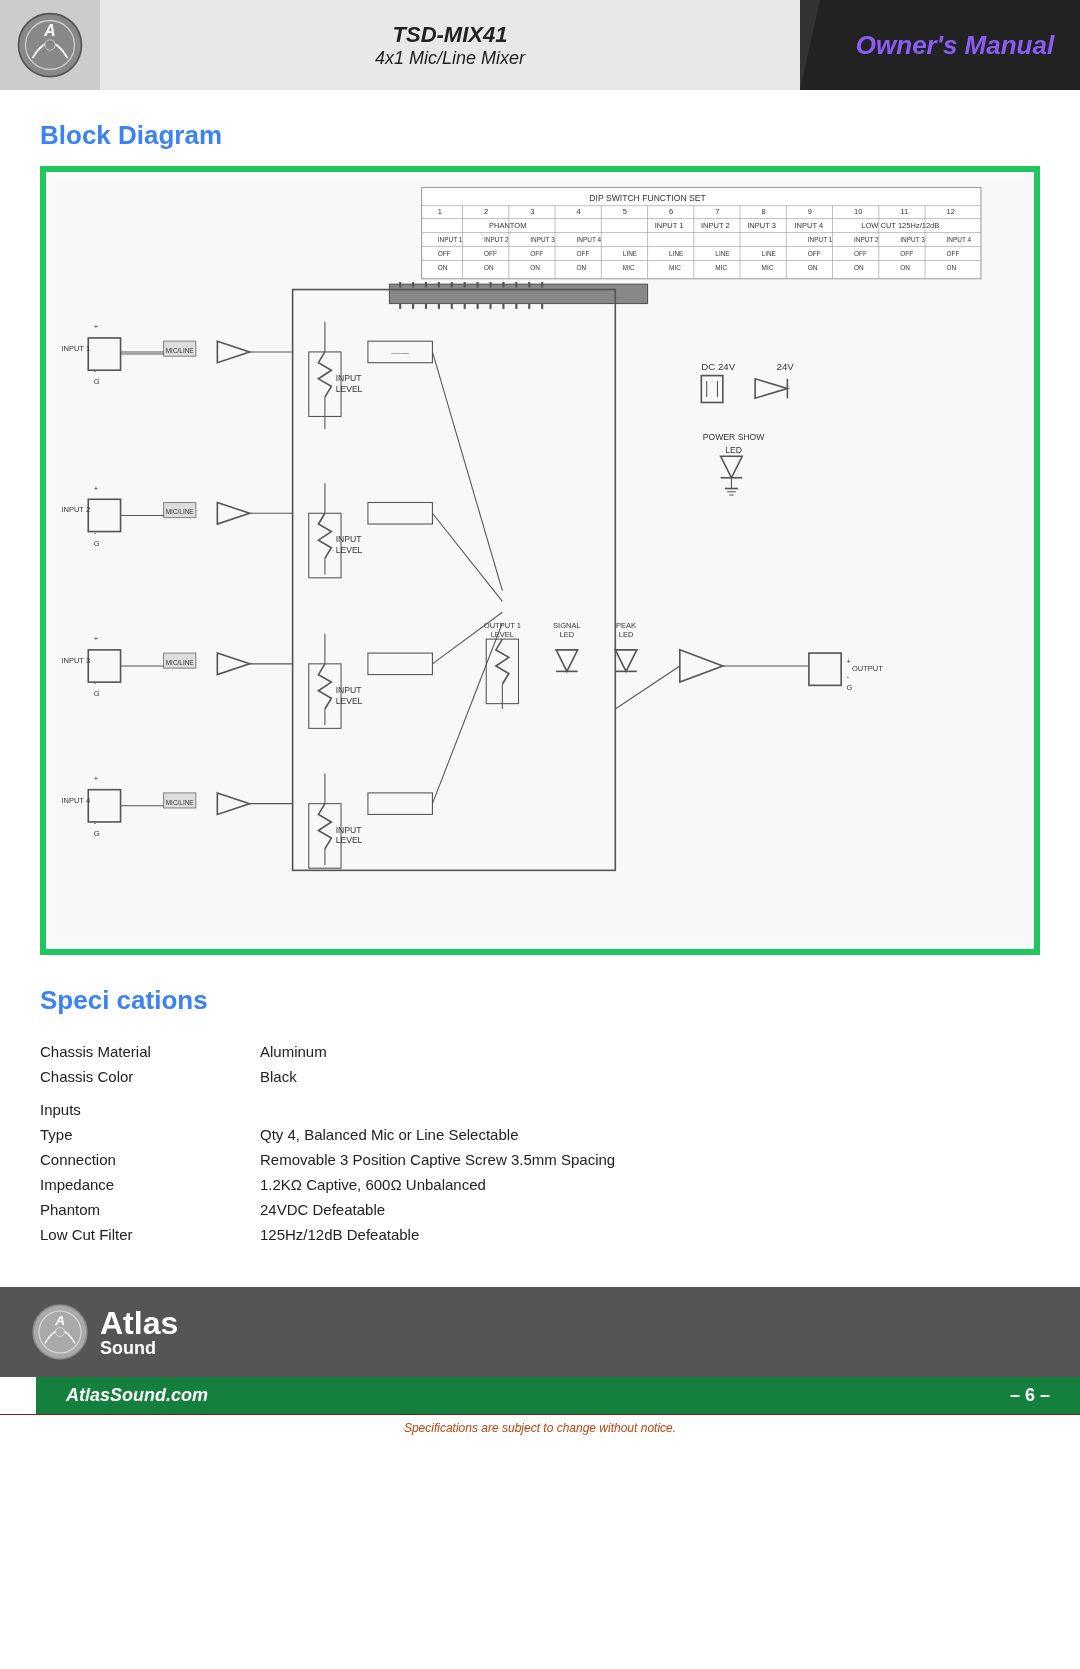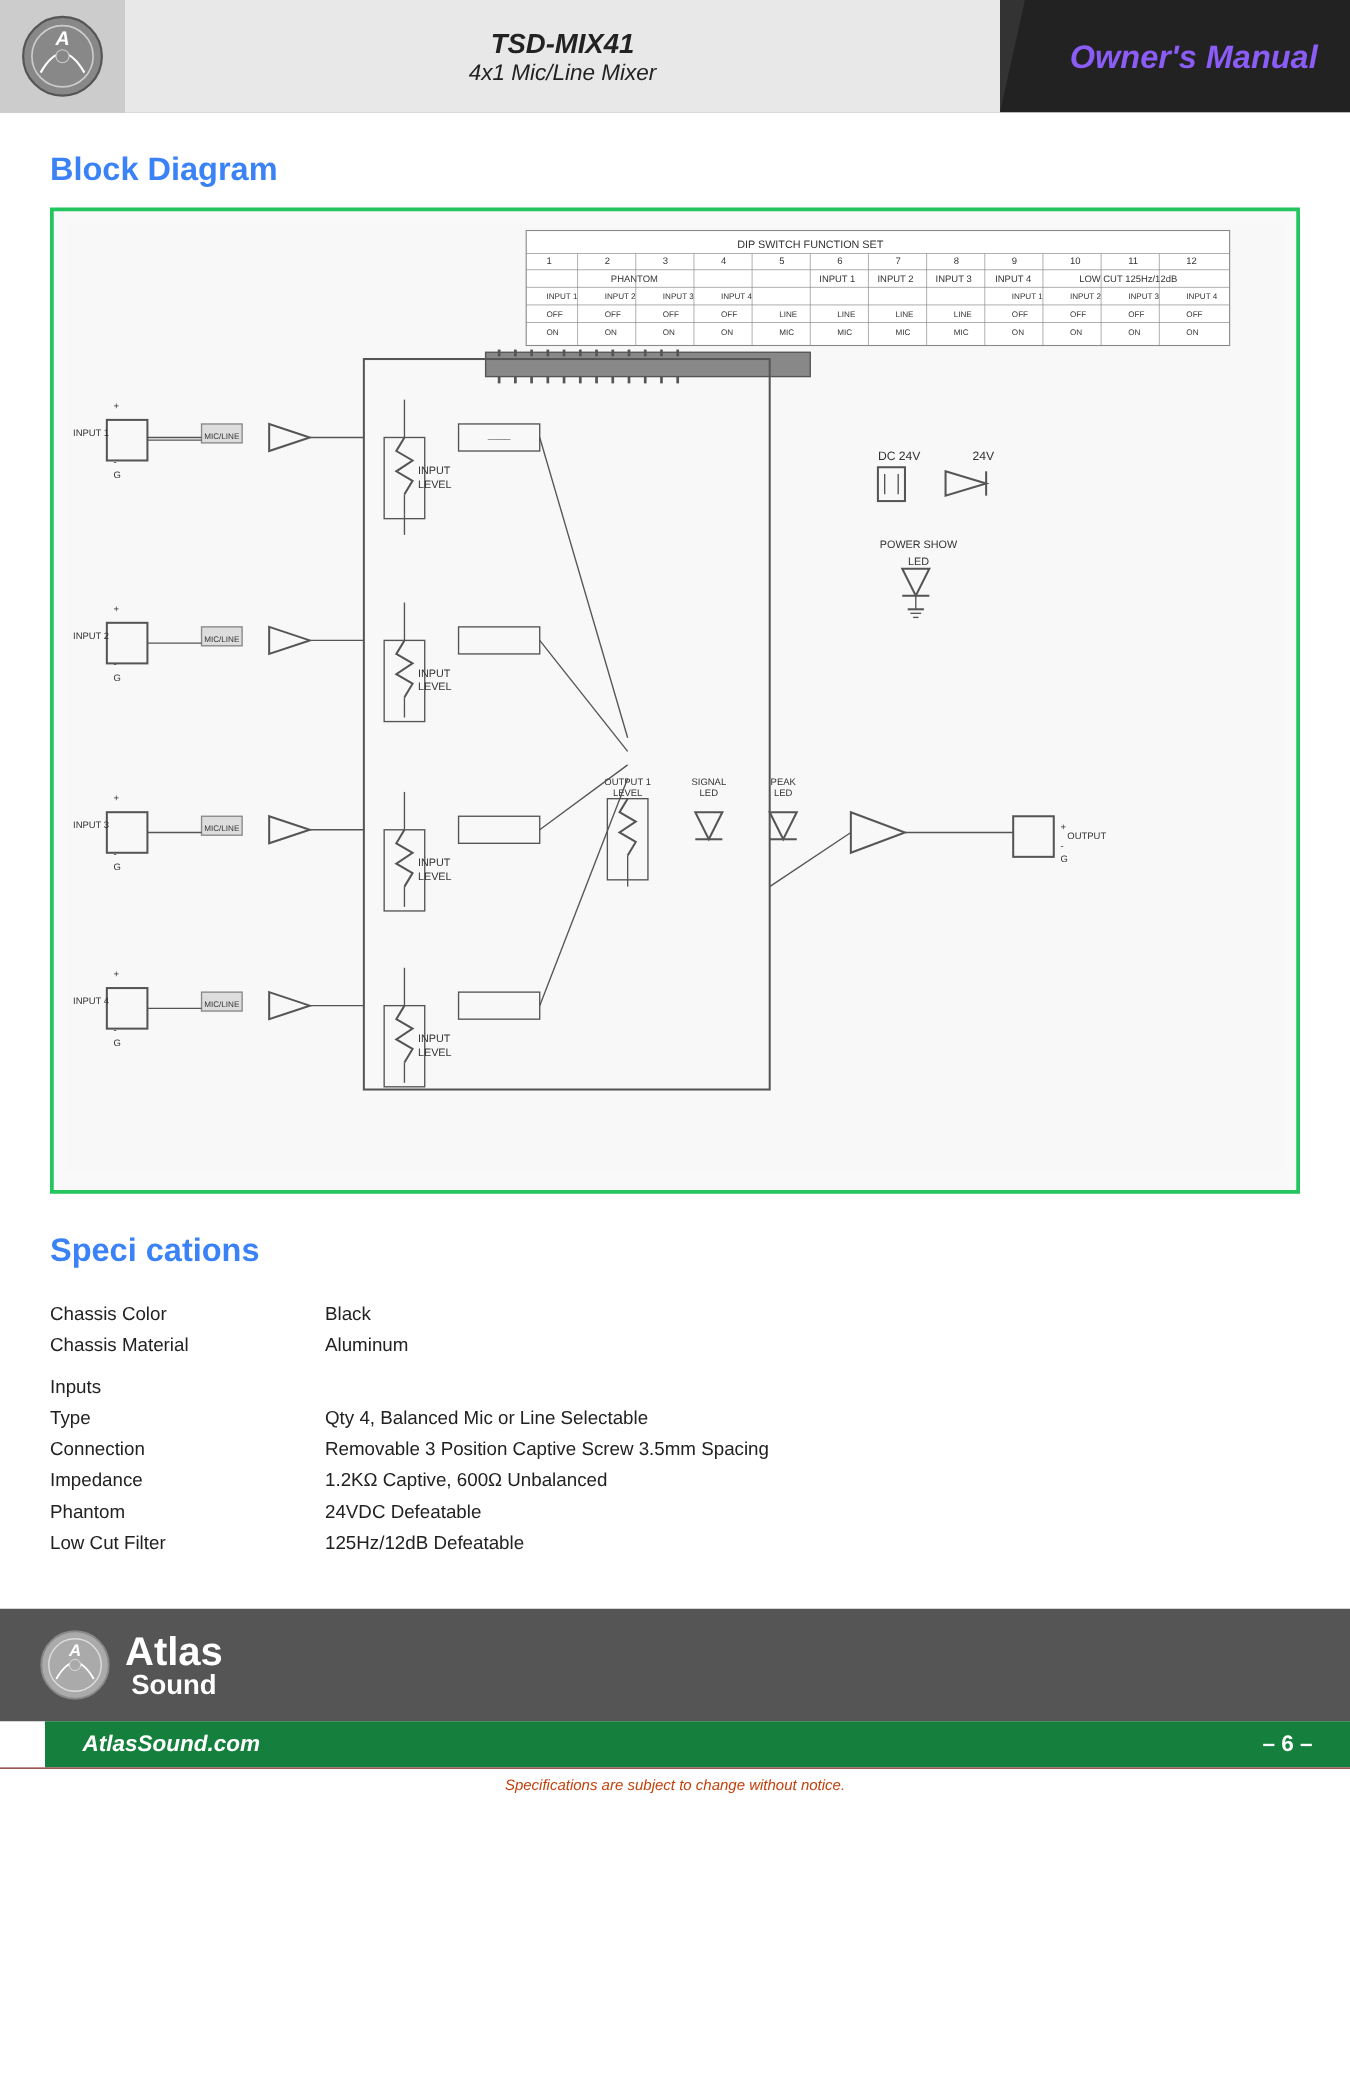--- a/index.html
+++ b/index.html
@@ -74,21 +74,21 @@
     .section-title {
       font-size: 26px;
       font-weight: bold;
       color: #3b82f6;
       margin-bottom: 15px;
       margin-top: 10px;
     }
 
     
     .block-diagram-container {
-      border: 3px solid #22c55e;
+      border: 6px solid #22c55e;
       background: #f9f9f9;
       padding: 10px;
       margin-bottom: 30px;
       position: relative;
     }
 
     .block-diagram-svg {
       width: 100%;
       height: auto;
     }
@@ -144,24 +144,23 @@
       display: flex;
       flex-direction: column;
       line-height: 1;
     }
     .footer-atlas-text .atlas {
       font-size: 32px;
       font-weight: bold;
       color: #fff;
     }
     .footer-atlas-text .sound {
-      font-size: 22px;
+      font-size: 18px;
       font-weight: bold;
       color: #fff;
-      text-align: center;
     }
     .footer-contact {
       flex: 1;
       text-align: left;
       color: #fff;
       font-size: 13px;
       line-height: 1.6;
       padding-left: 20px;
     }
 
@@ -467,26 +466,26 @@
 
   <div class="specs-section">
     <div class="section-title">Speci cations</div>
 
     <table class="specs-table">
       <tbody>
         <tr>
             <td colspan="2" style="padding:4px;"></td>
           </tr>
         <tr>
+          <td>Chassis Material</td>
+          <td>Aluminum</td>
+        </tr>
+        <tr>
           <td>Chassis Color</td>
           <td>Black</td>
-        </tr>
-        <tr>
-          <td>Chassis Material</td>
-          <td>Aluminum</td>
         </tr>
         <tr>
             <td colspan="2" style="padding:4px;"></td>
           </tr>
         <tr>
           <td class="specs-group-label" colspan="2">Inputs</td>
         </tr>
         <tr>
           <td>Type</td>
           <td>Qty 4, Balanced Mic or Line Selectable</td>

